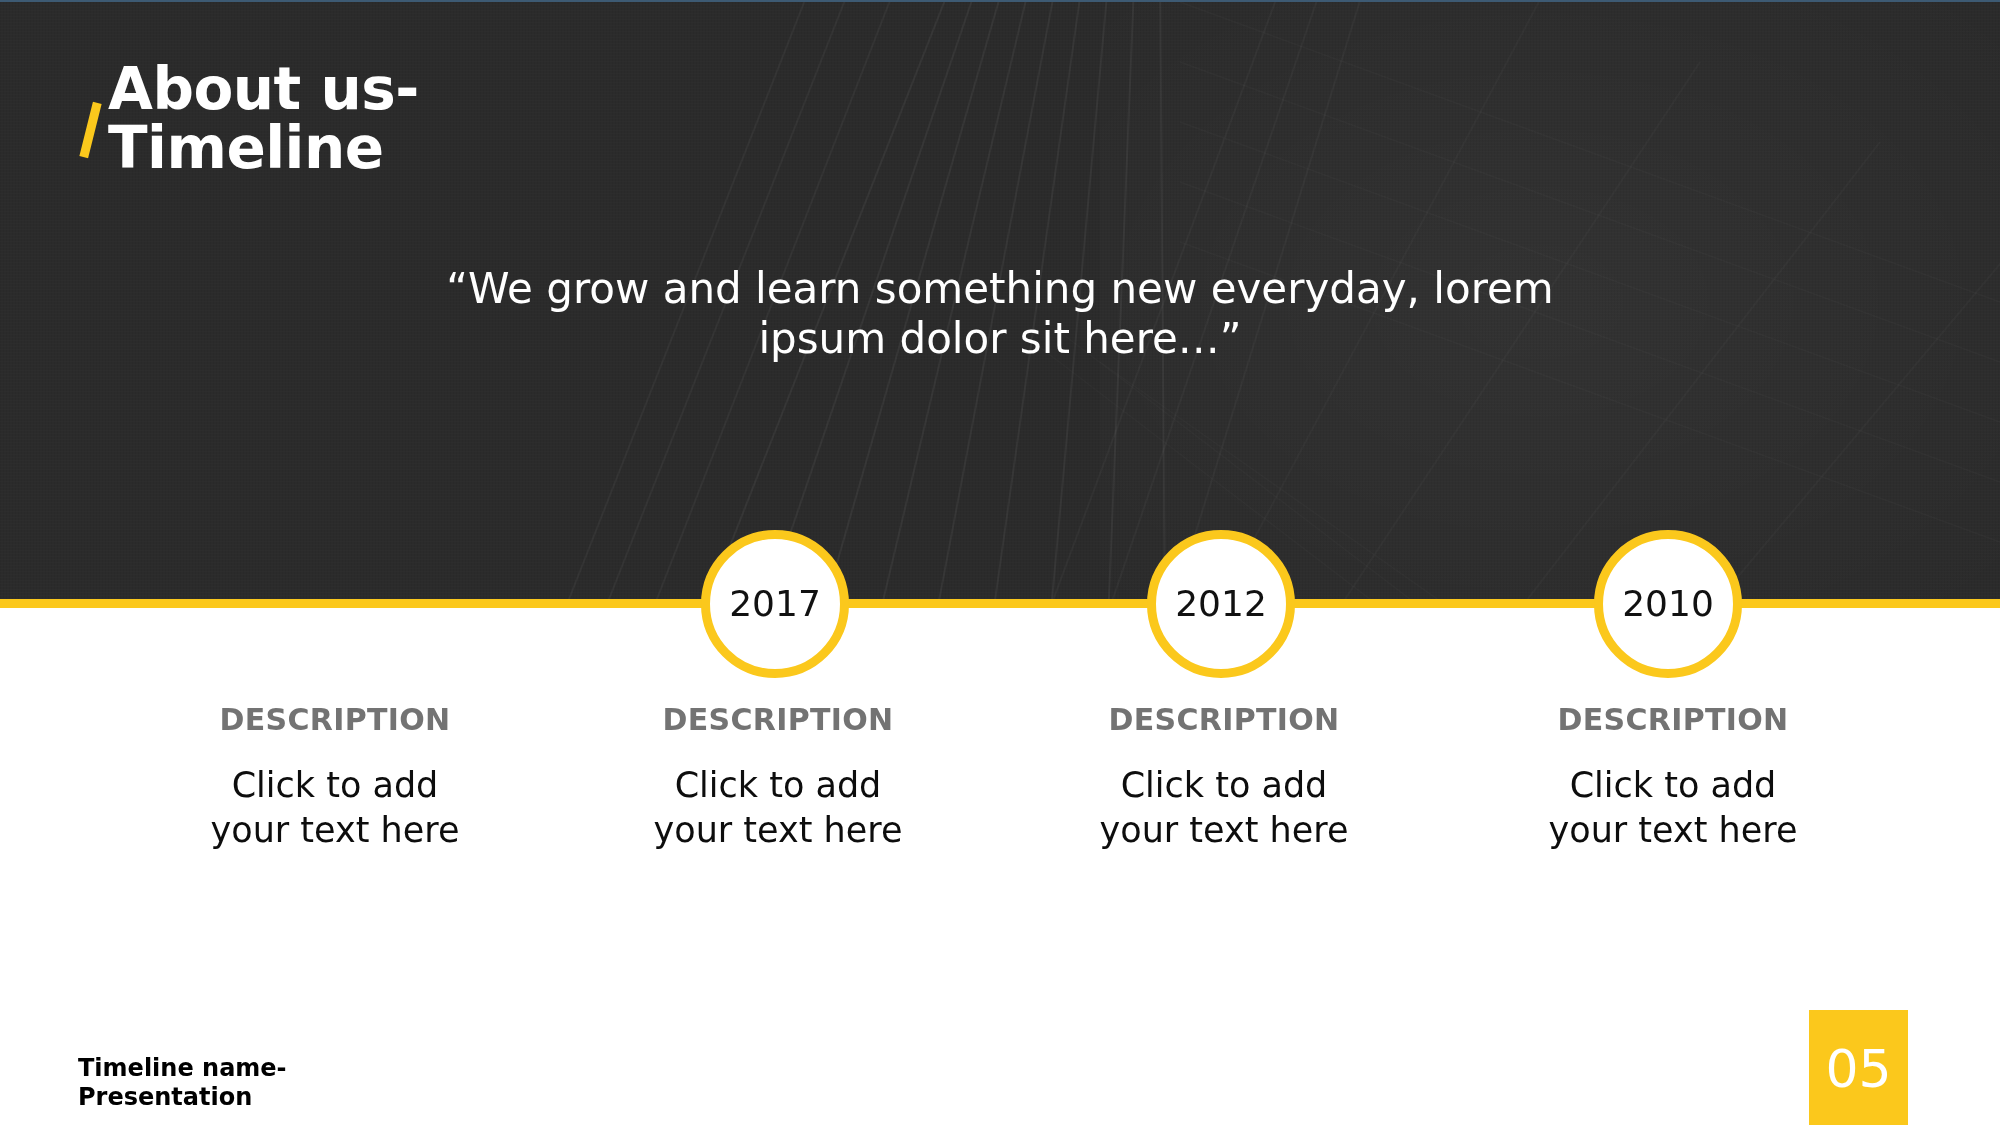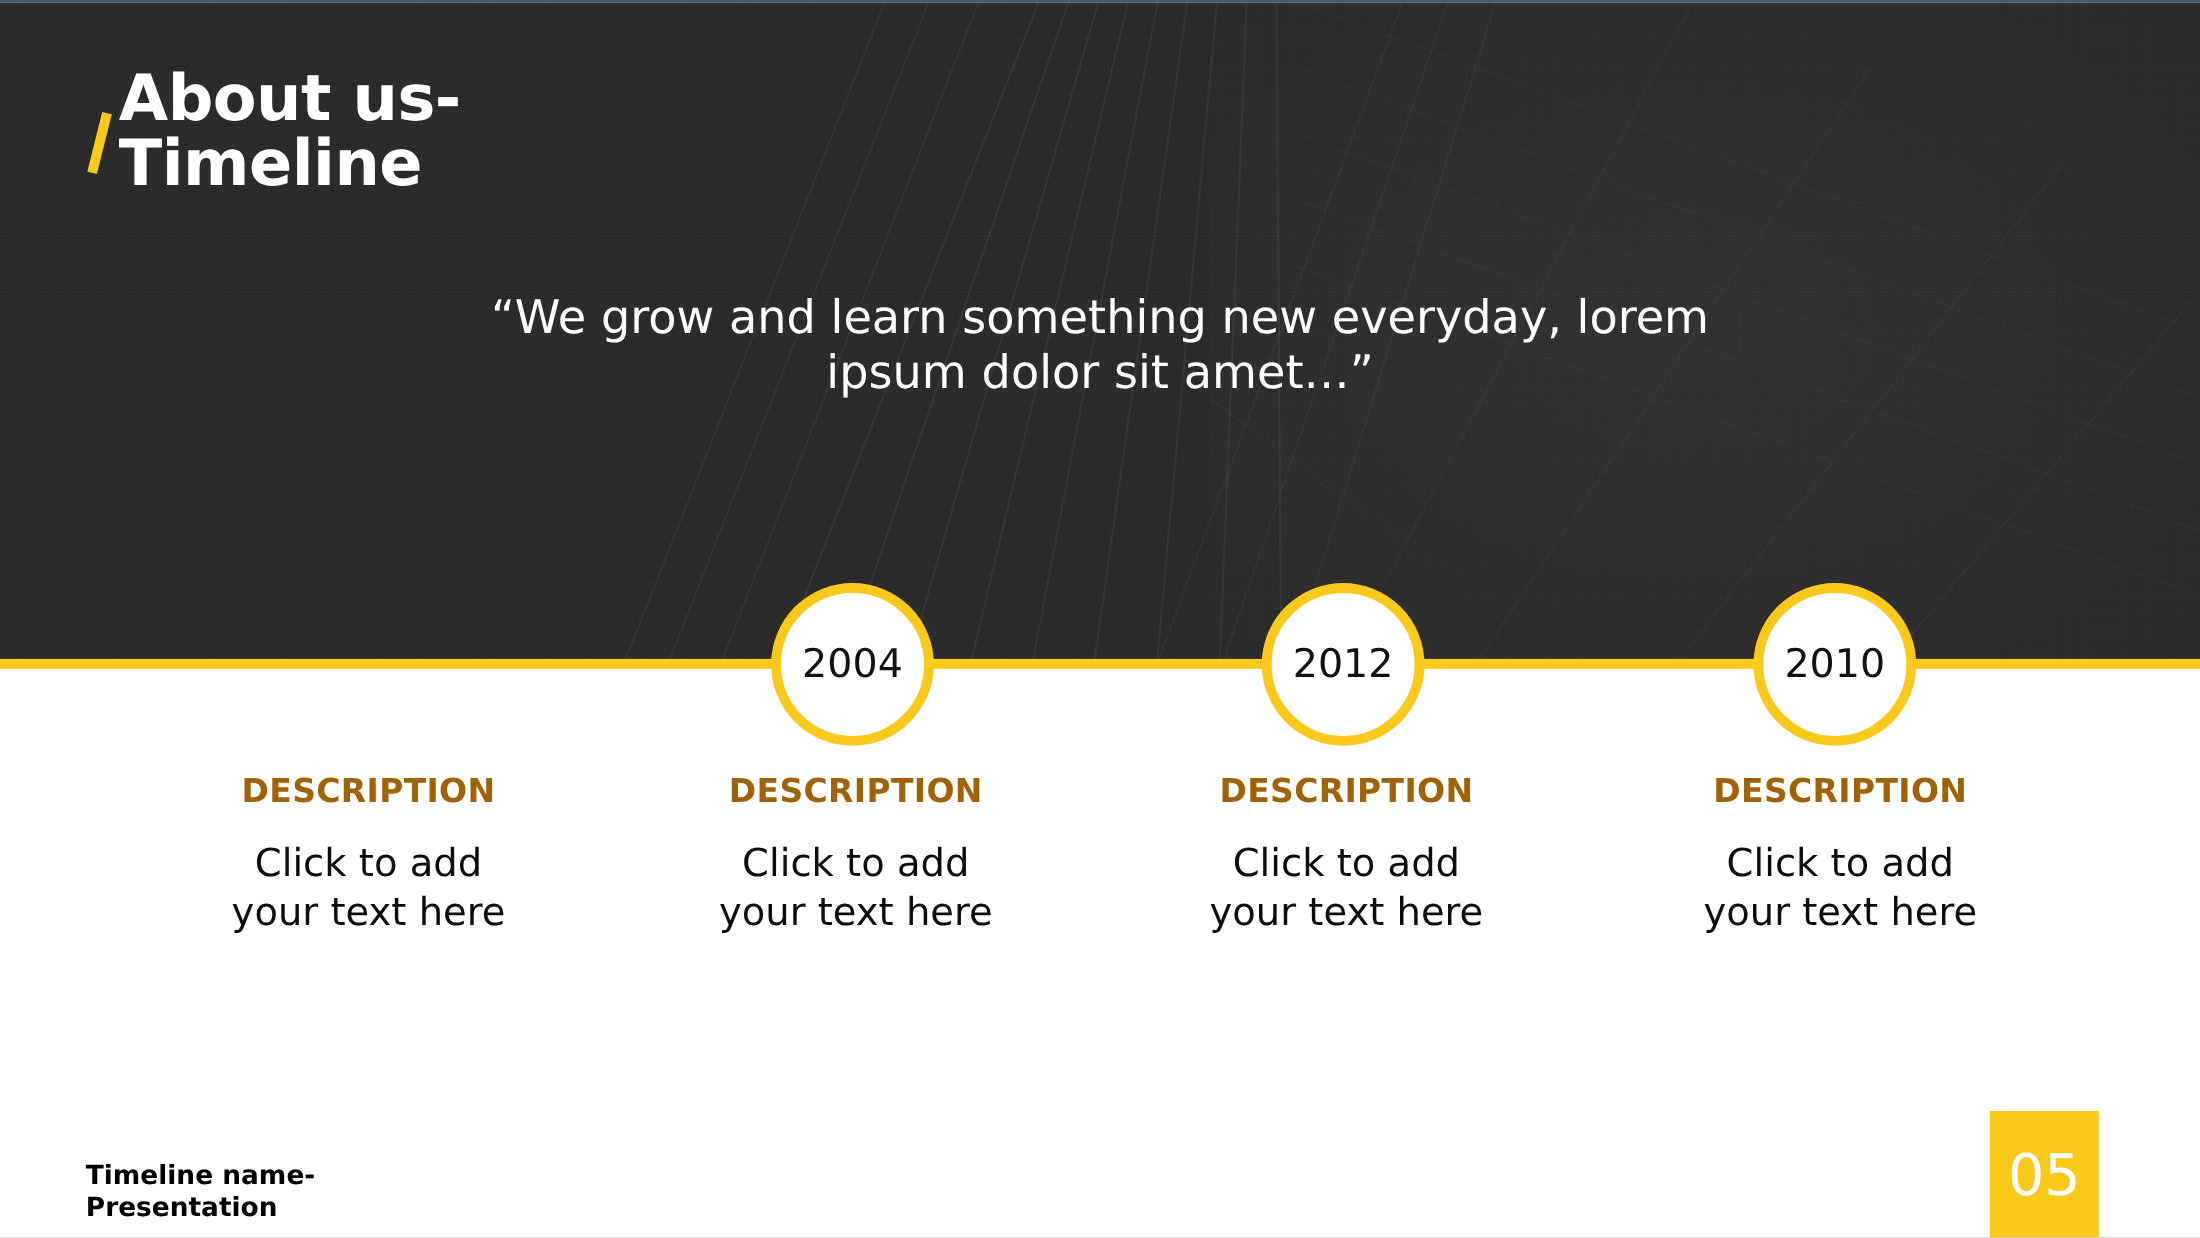--- a/index.html
+++ b/index.html
@@ -131,21 +131,21 @@
   
   .desc {
     position: absolute;
     top: 700px;
     width: 340px;
     margin-left: -170px;
     text-align: center;
     z-index: 5;
   }
   .desc-title {
-    color: #a16207;
+    color: #737373;
     font-size: 30px;
     font-weight: bold;
     letter-spacing: 0.3px;
     margin: 0 0 26px 0;
   }
   .desc-body {
     color: #0d0d0d;
     font-size: 35px;
     line-height: 1.28;
     margin: 12px;
@@ -233,27 +233,27 @@
     </svg>
     <div class="hero-noise"></div>
   </div>
 
   <div class="title-block">
     <span class="title-slash"></span>
     <h1 class="title-text">About us-
 Timeline</h1>
   </div>
 
-  <div class="quote">“We grow and learn something new everyday, lorem ipsum dolor sit amet…”</div>
+  <div class="quote">“We grow and learn something new everyday, lorem ipsum dolor sit here…”</div>
 
   <div class="timeline-line"></div>
 
   <div class="milestone" style="left:775px">
     <div class="milestone-circle">
-      <span>2004</span>
+      <span>2017</span>
     </div>
   </div>
   <div class="milestone" style="left:1221px">
     <div class="milestone-circle">
       <span>2012</span>
     </div>
   </div>
   <div class="milestone" style="left:1668px">
     <div class="milestone-circle">
       <span>2010</span>

